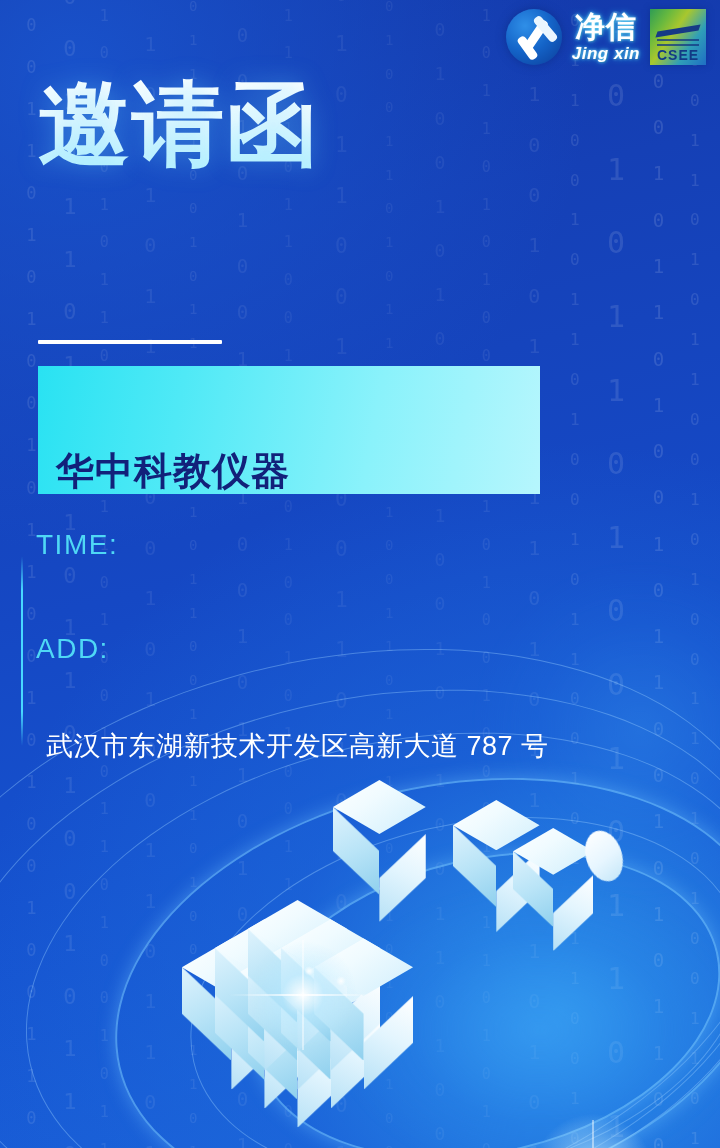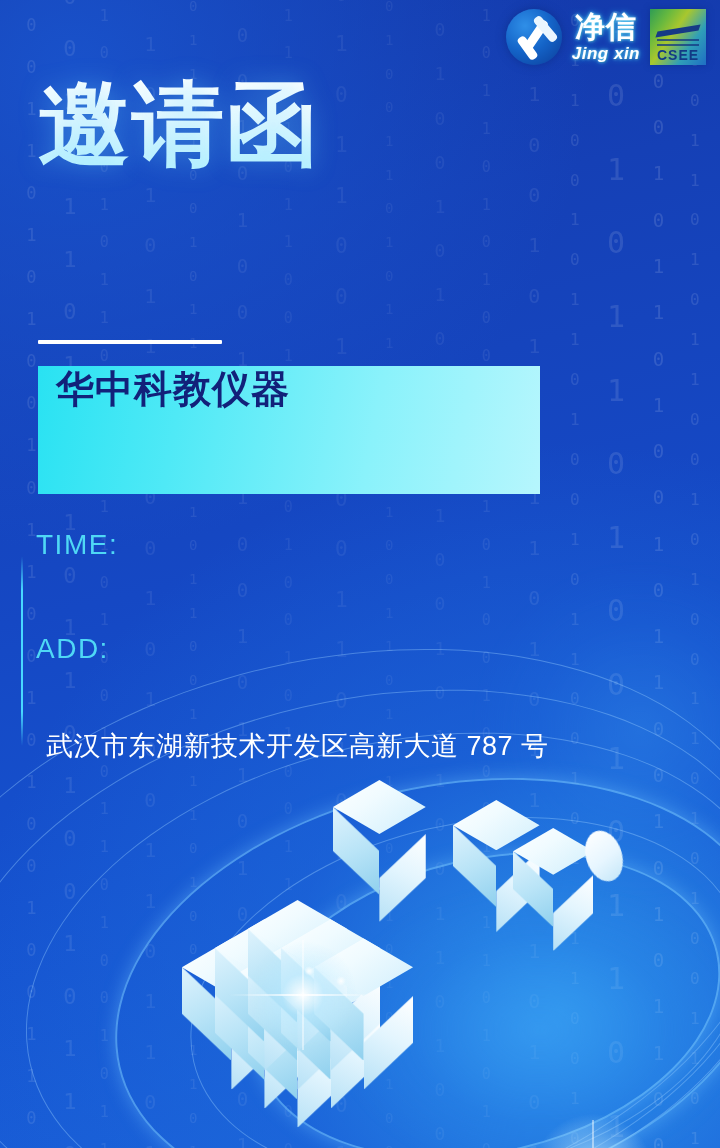--- a/index.html
+++ b/index.html
@@ -140,21 +140,21 @@
   .year-rule{
     position:absolute; left:38px; top:340px;
     width:184px;height:4px;background:#ffffff;border-radius:1px;
   }
 
   
   .subtitle-box{
     position:absolute; left:38px; top:366px;
     width:502px; height:128px;
     background:linear-gradient(100deg,#29e2f2 0%,#4fe9f6 28%,#8af2fb 66%,#b6f6fd 100%);
-    display:flex; flex-direction:row; justify-content:space-between;
+    display:flex; flex-direction:column; justify-content:flex-end;
     padding:0 0 0 18px; box-sizing:border-box;
   }
   .subtitle-line{
     font-size:38px; font-weight:700; color:#12217a;
     line-height:1.22; letter-spacing:1px;
   }
 
   
   .accent-line{
     position:absolute; left:21px; top:556px;

